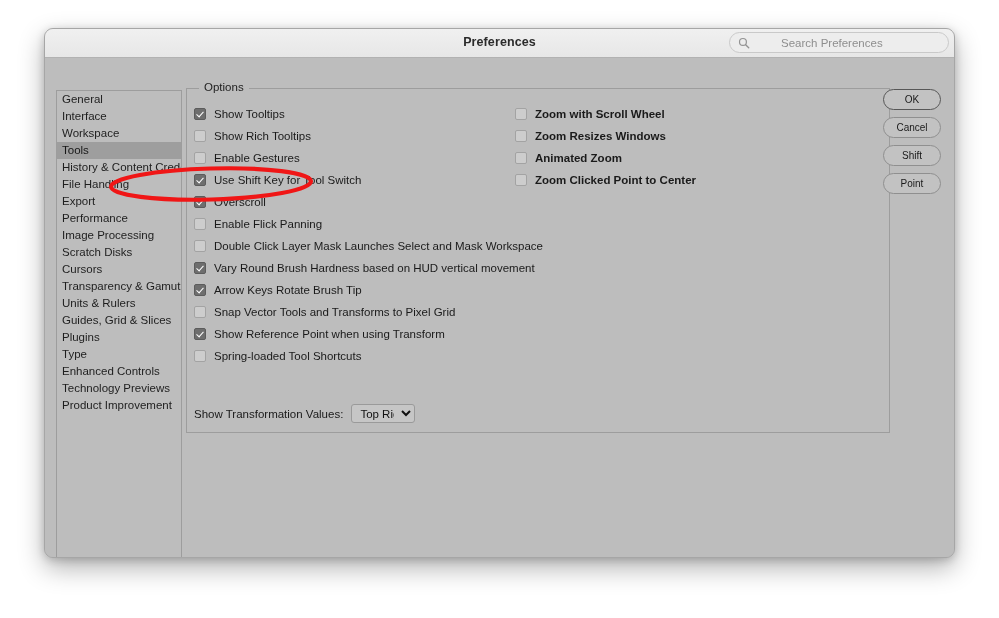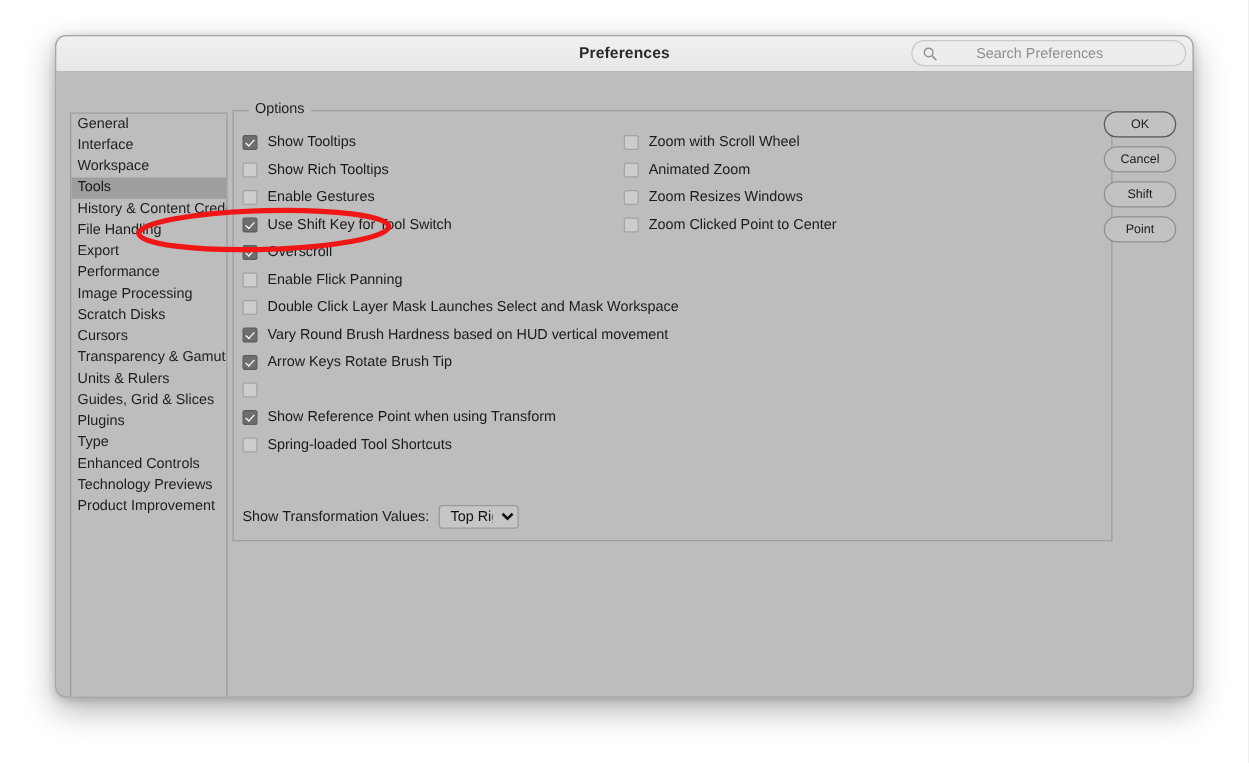--- a/index.html
+++ b/index.html
@@ -131,21 +131,21 @@
     padding: 0 5px;
     font-size: 11.5px;
     color: #1e1e1e;
   }
 
   .col {
     position: absolute;
     top: 14px;
   }
   #col-left  { left: 7px;   width: 330px; }
-  #col-right { left: 312px; width: 330px; }
+  #col-right { left: 328px; width: 330px; font-weight: bold; }
 
   .chk-row {
     display: flex;
     align-items: center;
     height: 22px;
     cursor: default;
   }
   .box {
     width: 12px;
     height: 12px;
@@ -316,42 +316,43 @@
           <div class="chk-row">
             <span class="box on"></span>
             <span class="chk-label">Vary Round Brush Hardness based on HUD vertical movement</span>
           </div>
           <div class="chk-row">
             <span class="box on"></span>
             <span class="chk-label">Arrow Keys Rotate Brush Tip</span>
           </div>
           <div class="chk-row">
             <span class="box off"></span>
+            <span class="chk-label">Snap Vector Tools and Transforms to Pixel Grid</span>
           </div>
           <div class="chk-row">
             <span class="box on"></span>
             <span class="chk-label">Show Reference Point when using Transform</span>
           </div>
           <div class="chk-row">
             <span class="box off"></span>
             <span class="chk-label">Spring-loaded Tool Shortcuts</span>
           </div>
         </div>
       <div class="col" id="col-right">
           <div class="chk-row">
             <span class="box off"></span>
             <span class="chk-label">Zoom with Scroll Wheel</span>
           </div>
           <div class="chk-row">
             <span class="box off"></span>
+            <span class="chk-label">Zoom Resizes Windows</span>
+          </div>
+          <div class="chk-row">
+            <span class="box off"></span>
             <span class="chk-label">Animated Zoom</span>
-          </div>
-          <div class="chk-row">
-            <span class="box off"></span>
-            <span class="chk-label">Zoom Resizes Windows</span>
           </div>
           <div class="chk-row">
             <span class="box off"></span>
             <span class="chk-label">Zoom Clicked Point to Center</span>
           </div>
         </div>
 
       <div id="transform-row">
         <span id="transform-label">Show Transformation Values:</span>
         <select id="transform-select"><option>Never</option><option>Top Left</option><option selected="">Top Right</option><option>Bottom Left</option><option>Bottom Right</option></select>

